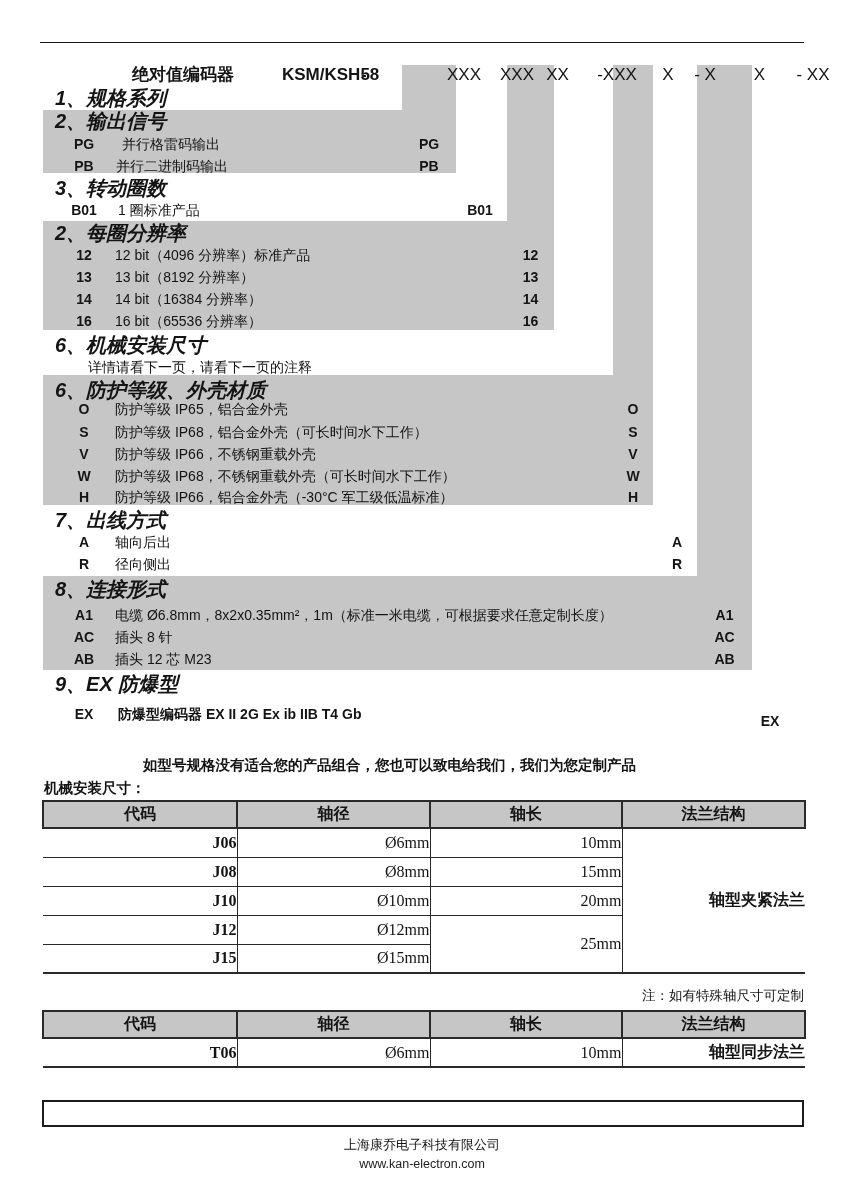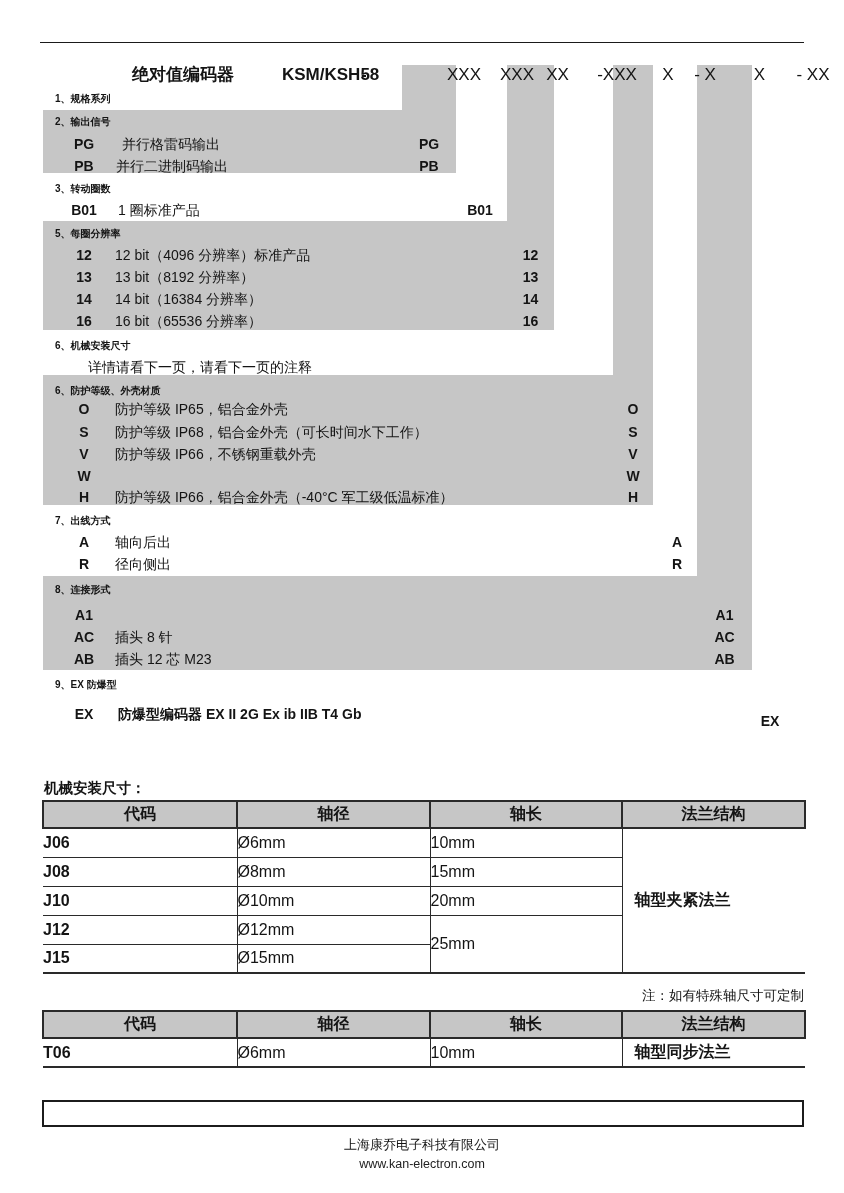--- a/index.html
+++ b/index.html
@@ -7,39 +7,39 @@
   .page {
     position:relative; width:844px; height:1193px; background:#fff;
     font-family:"Liberation Sans","DejaVu Sans",sans-serif; color:#141414;
     overflow:hidden;
   }
   .toprule { position:absolute; left:40px; top:42px; width:764px; border-top:1.6px solid #1a1a1a; }
   .shade { position:absolute; background:#c6c6c6; }
   .row { position:absolute; left:0; width:844px; height:17px; line-height:17px; font-size:14px; white-space:nowrap; }
   .row span { position:absolute; display:inline-block; }
   .bold { font-weight:bold; }
-  .title { position:absolute; left:55px; font-weight:bold; font-size:10px; line-height:17px; white-space:nowrap; }
+  .title { position:absolute; left:55px; font-weight:bold; font-size:20px; line-height:17px; white-space:nowrap;font-style:italic; }
   .code { left:62px; width:44px; text-align:center; font-weight:bold; }
   .desc { left:115px; }
   .val  { text-align:center; font-weight:bold; }
   .v2 { left:402px; width:54px; }
   .v3 { left:458px; width:44px; }
   .v4 { left:507px; width:47px; }
   .v6 { left:613px; width:40px; }
   .v7 { left:655px; width:44px; }
   .v8 { left:697px; width:55px; }
   .v9 { left:748px; width:44px; }
   .cseg { text-align:center; font-weight:normal; }
   .codehead { font-size:17px;margin-left:35px; }
   .note5 { position:absolute; left:88px; font-size:14px; white-space:nowrap; }
   .customline { position:absolute; left:143px; top:756px; font-weight:bold; font-size:14.5px; white-space:nowrap; }
   .mechhead { position:absolute; left:44px; top:779px; font-weight:bold; font-size:14.5px; }
   table.spec { position:absolute; left:42px; border-collapse:collapse; table-layout:fixed; font-size:16px; }
   .spec th { background:#c6c6c6; border:2px solid #2a2a2a; font-weight:bold; height:27px; text-align:center; }
-  .spec td { border:1.5px solid #2a2a2a; text-align:left; height:29px; }
+  .spec td { border:1.5px solid #2a2a2a; text-align:right; height:29px;font-family:Liberation Serif, serif; }
   .spec td.nl { border-left:none; }
   .spec td.nr { border-right:none;padding-left:12px; }
   .spec td.bb { border-bottom:2px solid #2a2a2a; }
   .spec .b { font-weight:bold; }
   .tnote { position:absolute; right:40px; top:987px; font-size:13.5px; white-space:nowrap;margin-left:24px; }
   .emptybox { position:absolute; left:42px; top:1100px; width:762px; height:27px; border:2px solid #1c1c1c; background:#fff; }
   .footer-company { position:absolute; left:0; top:1136px; width:844px; text-align:center; font-size:13px; }
   .footer-url { position:absolute; left:0; top:1157px; width:844px; text-align:center; font-size:12.5px; color:#222; }
 </style>
 </head>
@@ -86,21 +86,21 @@
     <span class="val v2">PB</span>
   </div>
 
   <div class="title" style="top:180px">3、转动圈数</div>
   <div class="row" style="top:202px">
     <span class="code">B01</span>
     <span class="desc" style="left:118px">1 圈标准产品</span>
     <span class="val v3">B01</span>
   </div>
 
-  <div class="title" style="top:225px">5、每圈分辨率</div>
+  <div class="title" style="top:225px">2、每圈分辨率</div>
   <div class="row" style="top:247px">
     <span class="code">12</span>
     <span class="desc">12 bit（4096 分辨率）标准产品</span>
     <span class="val v4">12</span>
   </div>
   <div class="row" style="top:269px">
     <span class="code">13</span>
     <span class="desc">13 bit（8192 分辨率）</span>
     <span class="val v4">13</span>
   </div>
@@ -129,63 +129,66 @@
     <span class="desc">防护等级 IP68，铝合金外壳（可长时间水下工作）</span>
     <span class="val v6">S</span>
   </div>
   <div class="row" style="top:446px">
     <span class="code">V</span>
     <span class="desc">防护等级 IP66，不锈钢重载外壳</span>
     <span class="val v6">V</span>
   </div>
   <div class="row" style="top:468px">
     <span class="code">W</span>
+    <span class="desc">防护等级 IP68，不锈钢重载外壳（可长时间水下工作）</span>
     <span class="val v6">W</span>
   </div>
   <div class="row" style="top:489px">
     <span class="code">H</span>
-    <span class="desc">防护等级 IP66，铝合金外壳（-40°C 军工级低温标准）</span>
+    <span class="desc">防护等级 IP66，铝合金外壳（-30°C 军工级低温标准）</span>
     <span class="val v6">H</span>
   </div>
 
   <div class="title" style="top:512px">7、出线方式</div>
   <div class="row" style="top:534px">
     <span class="code">A</span>
     <span class="desc">轴向后出</span>
     <span class="val v7">A</span>
   </div>
   <div class="row" style="top:556px">
     <span class="code">R</span>
     <span class="desc">径向侧出</span>
     <span class="val v7">R</span>
   </div>
 
   <div class="title" style="top:581px">8、连接形式</div>
   <div class="row" style="top:607px">
     <span class="code">A1</span>
+    <span class="desc">电缆 Ø6.8mm，8x2x0.35mm²，1m（标准一米电缆，可根据要求任意定制长度）</span>
     <span class="val v8">A1</span>
   </div>
   <div class="row" style="top:629px">
     <span class="code">AC</span>
     <span class="desc">插头 8 针</span>
     <span class="val v8">AC</span>
   </div>
   <div class="row" style="top:651px">
     <span class="code">AB</span>
     <span class="desc">插头 12 芯 M23</span>
     <span class="val v8">AB</span>
   </div>
 
   <div class="title" style="top:676px">9、EX 防爆型</div>
   <div class="row" style="top:706px">
     <span class="code bold">EX</span>
     <span class="desc bold" style="left:118px">防爆型编码器 EX II 2G Ex ib IIB T4 Gb</span>
     <span class="val v9" style="top:7px">EX</span>
   </div>
 
+  <div class="customline">如型号规格没有适合您的产品组合，您也可以致电给我们，我们为您定制产品</div>
   <div class="mechhead">机械安装尺寸：</div>
 
   <table class="spec" style="top:800px;width:762px">
     <colgroup>
         <col style="width:194px">
         <col style="width:193px">
         <col style="width:192px">
         <col style="width:183px">
       </colgroup>
     <tbody>

